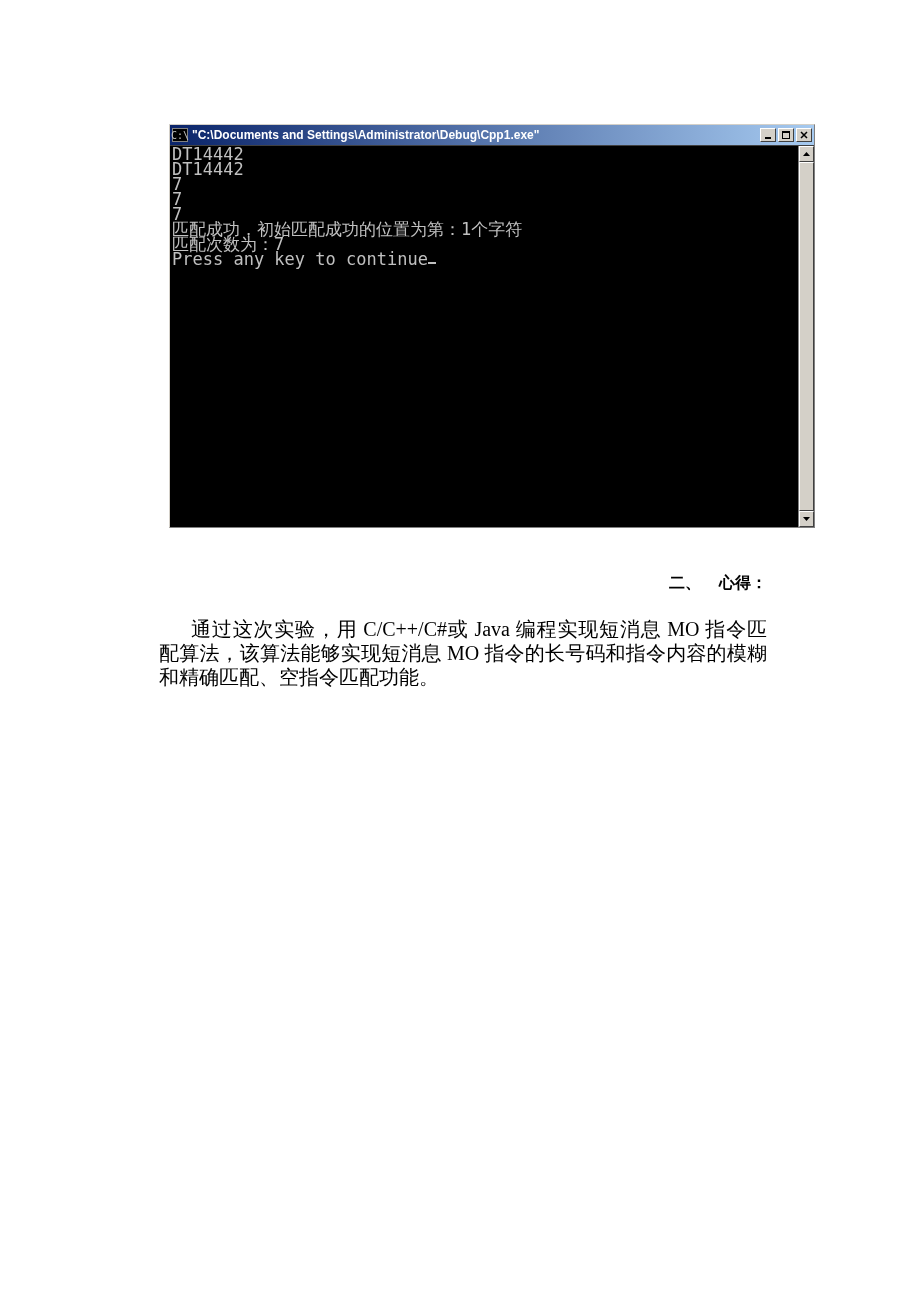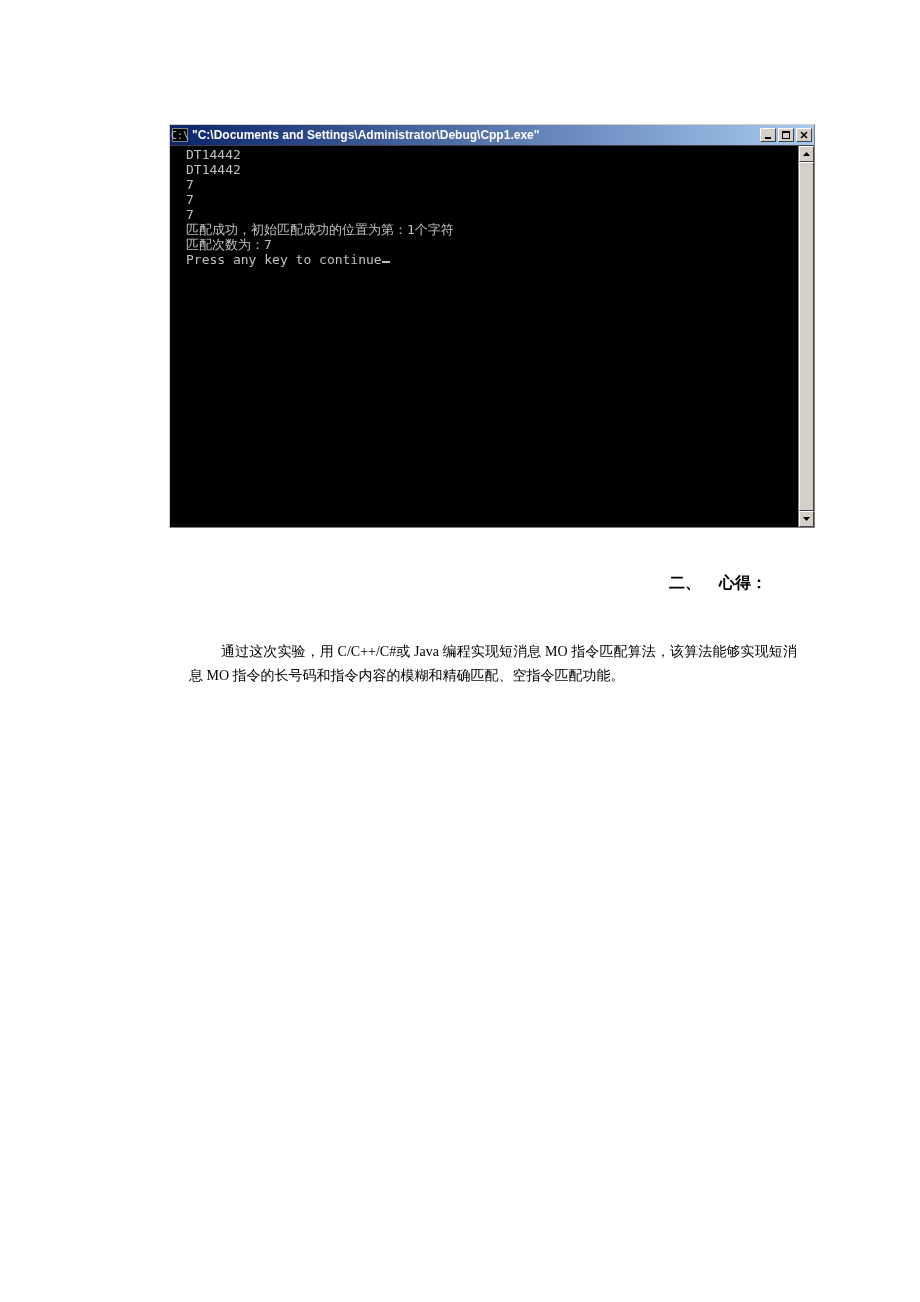--- a/index.html
+++ b/index.html
@@ -77,23 +77,23 @@
   .console-body {
     flex: 1;
     display: flex;
     border-top: 1px solid #404040;
   }
   .console-content {
     flex: 1;
     background: #000000;
     color: #c0c0c0;
     font-family: "NSimSun", "SimSun", "Consolas", monospace;
-    font-size: 13px;
+    font-size: 17px;
     line-height: 15px;
-    padding: 1px 16px;
+    padding: 1px 2px;
     white-space: pre;
     overflow: hidden;
   }
   .cursor {
     display: inline-block;
     width: 8px;
     height: 2px;
     background: #c0c0c0;
     vertical-align: baseline;
     margin-bottom: 1px;
@@ -128,26 +128,25 @@
   }
   .section-heading {
     top: 573px;
     font-family: "SimHei", "黑体", sans-serif;
     font-size: 16px;
     font-weight: bold;
     text-align: right;
   }
   .section-heading .num { margin-right: 18px; }
   .body-para {
-    top: 640px;
+    top: 617px;
     font-family: "SimSun", "宋体", serif;
-    font-size: 14px;
+    font-size: 20px;
     line-height: 24px;
     text-align: justify;
-    margin-left: 30px;
   }
   .body-para-indent { text-indent: 32px; }
 </style>
 </head>
 <body>
 
 <div class="console-window">
   <div class="titlebar">
     <span class="titlebar-icon">C:\</span>
     <span class="titlebar-text">"C:\Documents and Settings\Administrator\Debug\Cpp1.exe"</span>

